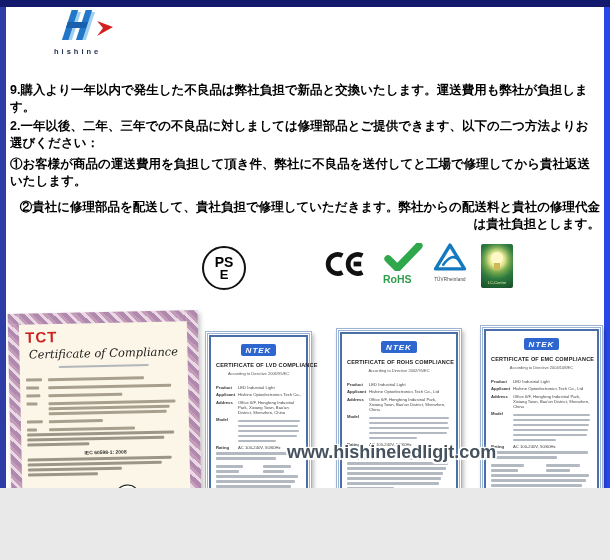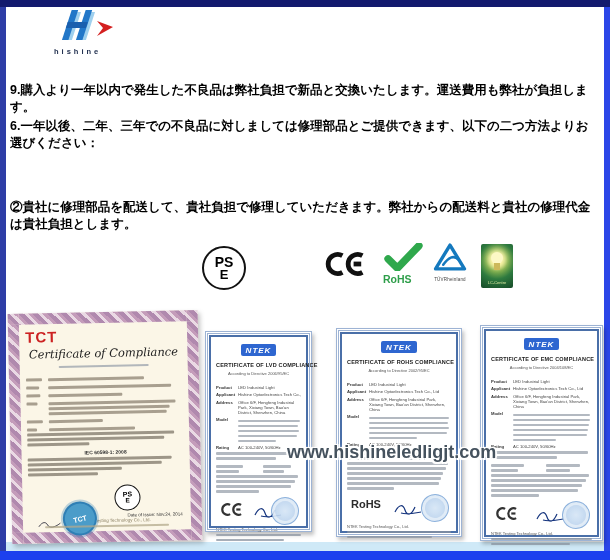--- a/index.html
+++ b/index.html
@@ -1,36 +1,36 @@
 <!DOCTYPE html>
 <html><head>
 <meta charset="utf-8">
 <style>
   html,body{margin:0;padding:0;background:#e9e9e9;}
-  .canvas{position:relative;width:610px;height:560px;background:#ffffff;overflow:hidden;
+  .canvas{position:relative;width:610px;height:488px;background:#ffffff;overflow:hidden;
           font-family:"Liberation Sans",sans-serif;color:#000;}
   
   .frame-top{position:absolute;left:0;top:0;width:610px;height:7px;background:#131a6e;}
   .frame-left{position:absolute;left:0;top:7px;width:6px;height:553px;background:#2e3da6;}
   .frame-right{position:absolute;left:604px;top:7px;width:6px;height:553px;background:#2b46e8;}
   .frame-bottom-strip{position:absolute;left:6px;top:542px;width:598px;height:9px;background:#cfe9f7;}
   .frame-bottom{position:absolute;left:0;top:551px;width:610px;height:9px;background:#1c40ee;}
 
   
   .logo{position:absolute;left:50px;top:9px;width:95px;height:48px;}
   .logo-text{position:absolute;left:4px;top:38px;font-size:7.5px;font-weight:600;
              letter-spacing:3px;color:#1b2a4a;}
   
   .page-title{position:absolute;left:0;top:27px;width:610px;text-align:center;
               font-size:19px;font-weight:bold;letter-spacing:1px;}
 
   
   .term{position:absolute;left:10px;width:590px;font-size:12.5px;font-weight:bold;
         line-height:17px;margin:0;}
-  .term.t1{top:82px;} .term.t2{top:118px;} .term.t3{top:156px;} .term.t4{top:199px;}
+  .term.t1{top:82px;} .term.t2{top:118px;} .term.t3{top:156px;} .term.t4{top:199px;text-align:right;}
 
   
   .badge{position:absolute;}
   .pse-circle{border-radius:50%;border:2.5px solid #111;display:flex;flex-direction:column;
               align-items:center;justify-content:center;background:#fff;}
   .b-pse{left:202px;top:246px;width:40px;height:40px;font-weight:bold;}
   .b-pse .ps{font-size:14px;line-height:13px;} .b-pse .e{font-size:13px;line-height:12px;}
   .b-iso{left:261px;top:247px;width:38px;height:38px;border-radius:50%;background:#a7a7a7;
          border:2px dashed #d9d9d9;box-sizing:border-box;display:flex;flex-direction:column;
          align-items:center;justify-content:center;}
@@ -143,21 +143,22 @@
         <rect x="36" y="1" width="6.5" height="30" fill="#2277c8"></rect>
         <rect x="22" y="13" width="20" height="6" fill="#1a5fae"></rect>
       </g>
       <path d="M47 12 L63 18 L47 27 L53 19 Z" fill="#d42020"></path>
     </svg>
     <div class="logo-text">hishine</div>
   </div>
 
 
   <p class="term t1">9.購入より一年以内で発生した不良品は弊社負担で新品と交換いたします。運送費用も弊社が負担します。</p>
-  <p class="term t2">6.一年以後、二年、三年での不良品に対しましては修理部品とご提供できます、以下の二つ方法よりお選びください：</p>
+  <p class="term t2">2.一年以後、二年、三年での不良品に対しましては修理部品とご提供できます、以下の二つ方法よりお選びください：</p>
+  <p class="term t3">①お客様が商品の運送費用を負担して頂き件、弊社に不良品を送付してと工場で修理してから貴社返送いたします。</p>
   <p class="term t4">②貴社に修理部品を配送して、貴社負担で修理していただきます。弊社からの配送料と貴社の修理代金は貴社負担とします。</p>
 
   <div class="badge pse-circle b-pse">
     <span class="ps">PS</span>
     <span class="e">E</span>
   </div>
   <div class="badge b-ce">
     <svg width="40" height="28" viewBox="0 0 100 64">
       <path d="M46 11 A24 24 0 1 0 46 53" fill="none" stroke="#111" stroke-width="12"></path>
       <path d="M96 11 A24 24 0 1 0 96 53" fill="none" stroke="#111" stroke-width="12"></path>

